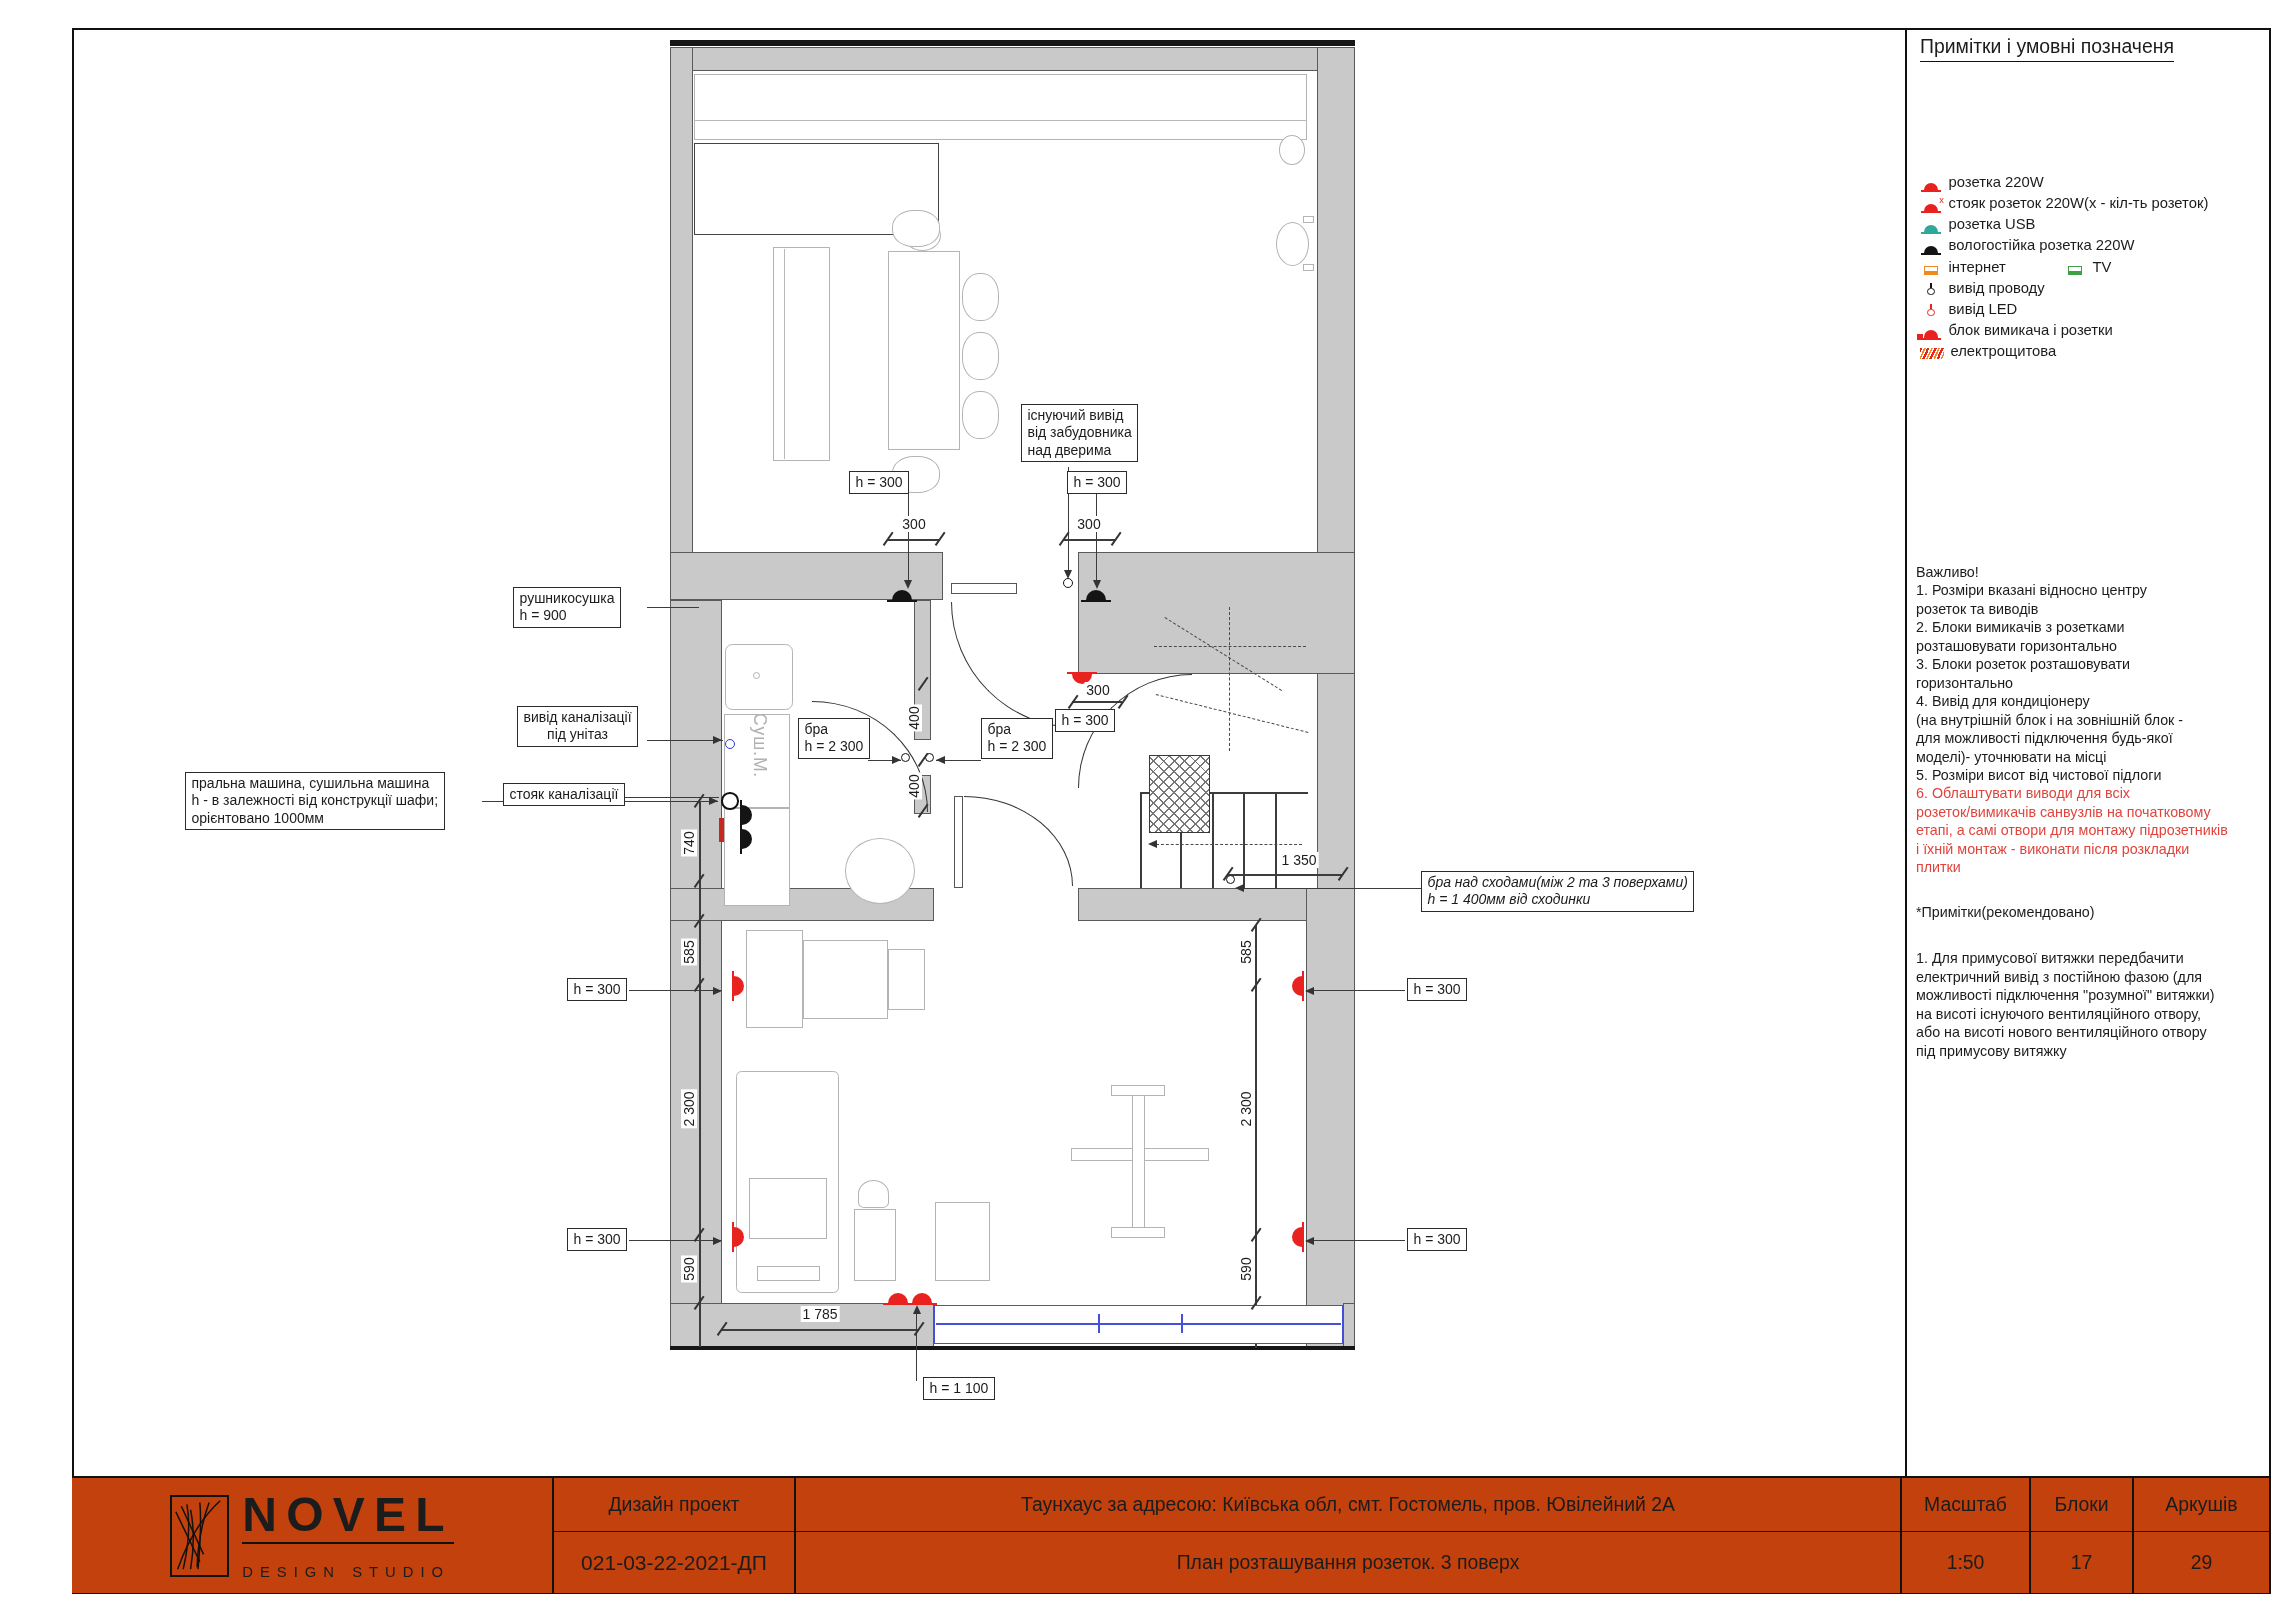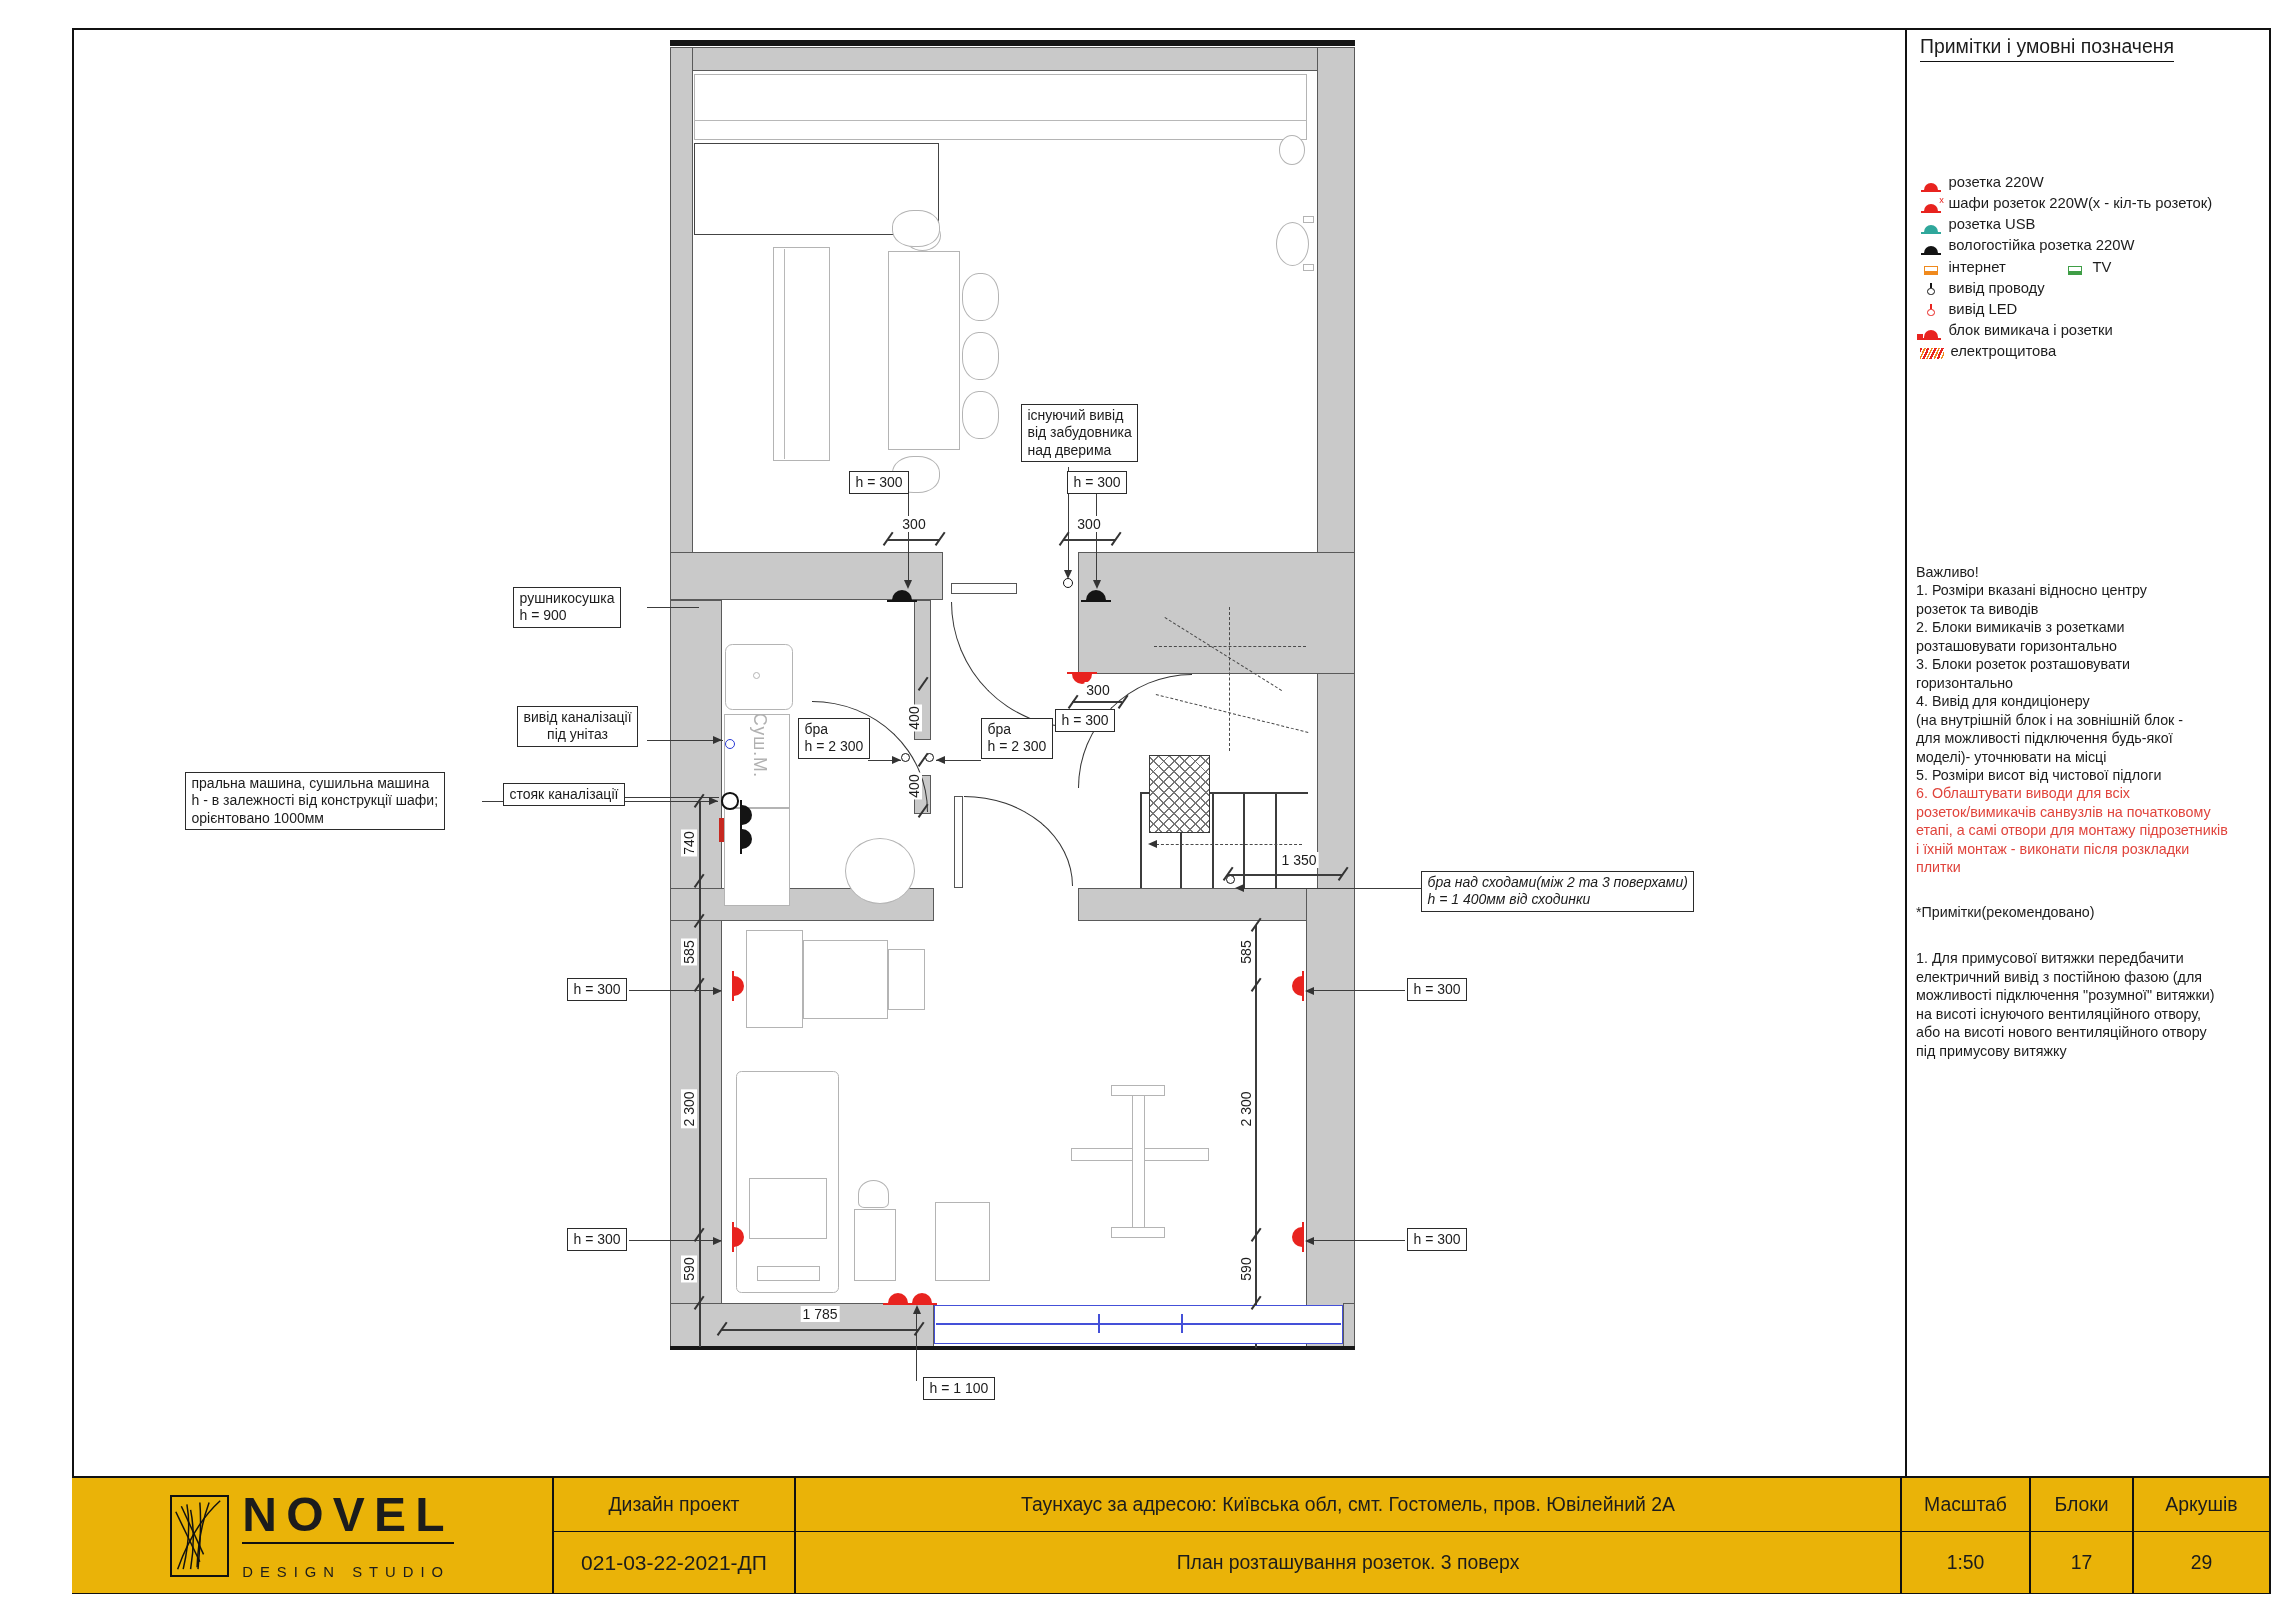--- a/index.html
+++ b/index.html
@@ -59,21 +59,21 @@
   .ic-swsock::after{content:"";position:absolute;left:-6.5px;right:-2.8px;bottom:-1.8px;height:1.8px;background:currentColor;}
   .ic-panel{width:24px;height:11px;background:
      repeating-linear-gradient(115deg,#e8231f 0 2.2px,rgba(0,0,0,0) 2.2px 6.5px),
      repeating-linear-gradient(115deg,rgba(0,0,0,0) 0 3.7px,#f08a1d 3.7px 5.2px,rgba(0,0,0,0) 5.2px 6.5px);}
   
   .note{position:absolute;left:1916px;width:365px;font-size:14.3px;line-height:18.5px;white-space:pre-line;}
   .red{color:#e0443c;}
   
   .tb{position:absolute;left:72px;top:1476px;width:2197px;height:114px;display:grid;box-sizing:border-box;
       grid-template-columns:480px 242px 1106px 129px 103px 137px;grid-template-rows:53px 62px;border-top:2.3px solid #111;}
-  .tbc{border-left:2.3px solid #111;border-top:1.8px solid #111;display:flex;align-items:center;justify-content:center;font-size:19.4px;box-sizing:border-box;background:#eab308;}
+  .tbc{border-left:2.3px solid #111;border-top:1.8px solid #111;display:flex;align-items:center;justify-content:center;font-size:19.4px;box-sizing:border-box;background:#c2410c;}
   .tbc.first{border-left:none;border-top:none;grid-row:1/3;}
   .tbc.r1{border-top:none;}
   .logo-wrap{display:flex;align-items:center;gap:13px;}
   .logo-box{width:55px;height:78px;border:2px solid #111;}
   .logo-name{font-size:48px;font-weight:700;letter-spacing:9.2px;line-height:1;border-bottom:2.3px solid #111;padding-bottom:3.7px;}
   .logo-sub{font-size:14.8px;letter-spacing:7px;margin-top:20px;}
   .chair{position:absolute;border:1.3px solid #b4b4b4;background:#fff;box-sizing:border-box;border-radius:45%;}
 </style>
 </head>
 <body>
@@ -293,21 +293,21 @@
         <i class="ic-sock"></i>
       </span>
     <span>розетка 220W</span>
   </div>
   <div class="lgrow" style="top:193px;">
     <span class="lgico" style="color: rgb(232, 35, 31);">
         <i class="ic-sock">
           <i class="sup">x</i>
         </i>
       </span>
-    <span>шафи розеток 220W(x - кіл-ть розеток)</span>
+    <span>стояк розеток 220W(x - кіл-ть розеток)</span>
   </div>
   <div class="lgrow" style="top:214px;">
     <span class="lgico" style="color: rgb(47, 167, 155);">
         <i class="ic-sock"></i>
       </span>
     <span>розетка USB</span>
   </div>
   <div class="lgrow" style="top:235px;">
     <span class="lgico" style="color: rgb(20, 20, 20);">
         <i class="ic-sock"></i>

